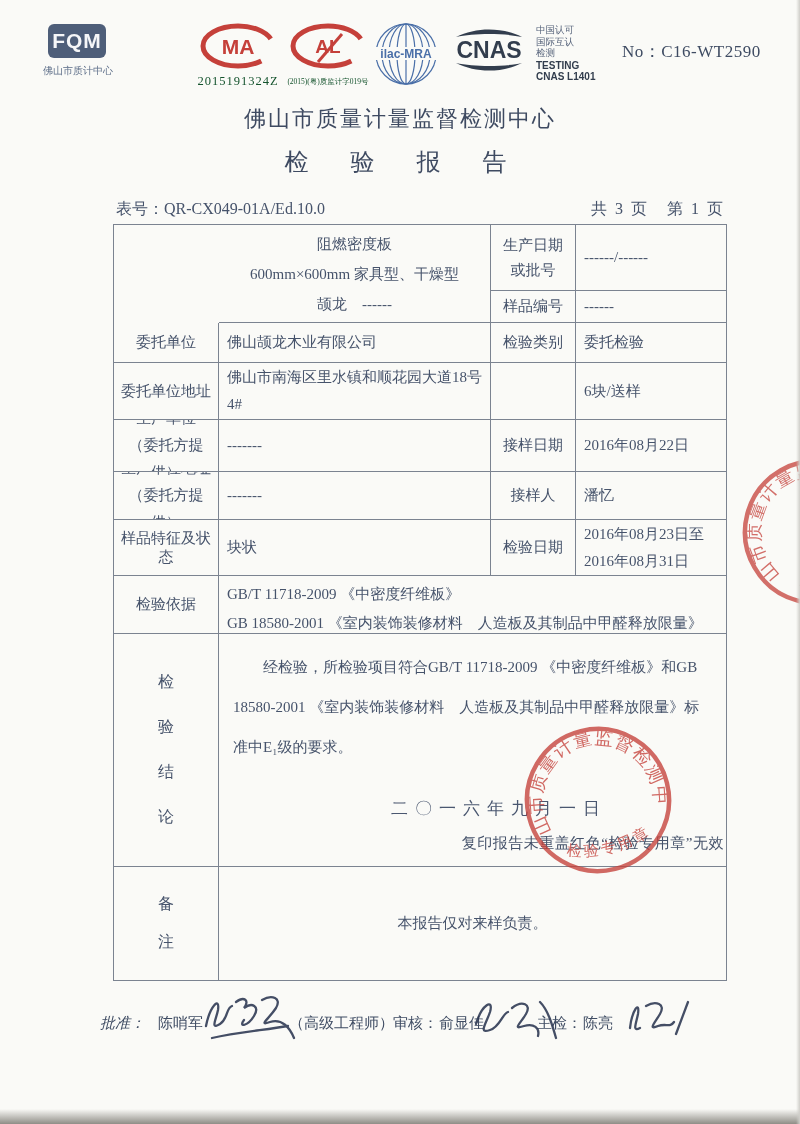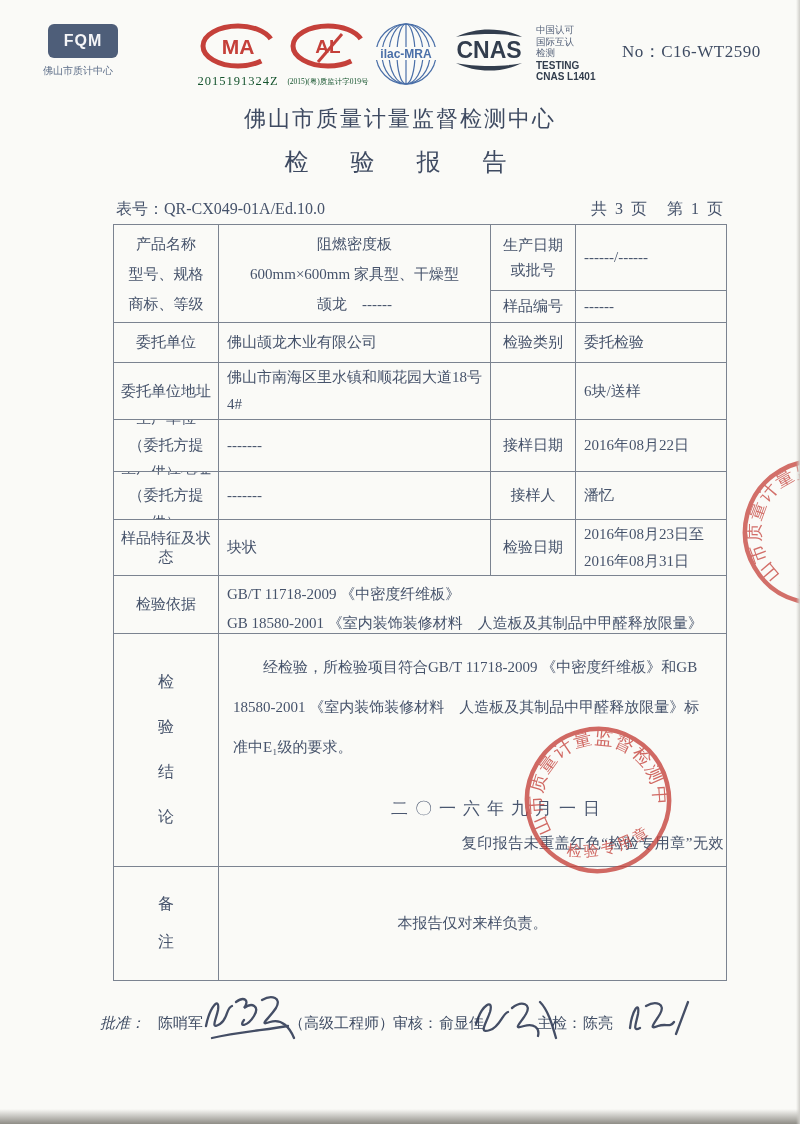--- a/index.html
+++ b/index.html
@@ -5,23 +5,23 @@
   html,body{margin:0;padding:0;}
   body{background:#e8e7e3;}
   .page{
     position:relative; width:800px; height:1124px; margin:0 auto;
     background:#fafaf7; overflow:hidden;
     font-family:"Liberation Serif","DejaVu Serif",serif;
     color:#46536b;
   }
   .abs{position:absolute;}
   
-  .fqm-box{left:48px; top:24px; width:70px; height:34px; background:#4e5e79; border-radius:6px;
+  .fqm-box{left:48px; top:24px; width:58px; height:34px; background:#4e5e79; border-radius:6px;
     display:flex; align-items:center; justify-content:center; color:#f5f6f8;
-    font-family:"Liberation Sans","DejaVu Sans",sans-serif; font-weight:bold; font-size:16px; letter-spacing:1px;}
+    font-family:"Liberation Sans","DejaVu Sans",sans-serif; font-weight:bold; font-size:21px; letter-spacing:1px;}
   .fqm-cap{left:36px; top:64px; width:84px; text-align:center; font-size:10px; color:#5d6e89;}
   .logo-cap-red{color:#14532d; text-align:center;}
   .cma-cap{left:190px; top:74px; width:96px; font-size:12.5px; letter-spacing:1px;}
   .cal-cap{left:278px; top:77px; width:100px; font-size:7.5px;}
   .cnas-lines{left:536px; top:25px; font-size:9.5px; line-height:11.5px; color:#55627a;}
   .cnas-lines .b{font-family:"Liberation Sans","DejaVu Sans",sans-serif; font-weight:bold; color:#323d4d; font-size:10px;}
   .report-no{left:622px; top:40px; font-size:17px; color:#3f4c63; letter-spacing:0.5px;}
   
   .title-org{left:0; top:104px; width:100%; text-align:center; font-size:22px; letter-spacing:2px; color:#3e4a61;}
   .title-report{left:0; top:146px; width:100%; text-align:center; font-size:24px; letter-spacing:9px; color:#3e4a61;}
@@ -114,25 +114,20 @@
 
   <div class="abs title-org">佛山市质量计量监督检测中心</div>
   <div class="abs title-report">检　验　报　告</div>
   <div class="abs meta-form">
     <span>表号：</span><span>QR-CX049-01A/Ed.10.0</span>
   </div>
   <div class="abs meta-page">共 3 页　第 1 页</div>
 
   <div class="tbl">
 
-    <div class="cell cen lines lh30" style="grid-column:1; grid-row:1/3;">
-      <div>产品名称</div>
-      <div>型号、规格</div>
-      <div>商标、等级</div>
-    </div>
     <div class="cell cen lines lh30" style="grid-column:2; grid-row:1/3;">
       <div>阻燃密度板</div>
       <div>600mm×600mm 家具型、干燥型</div>
       <div>颉龙　------</div>
     </div>
     <div class="cell cen lines lh25" style="grid-column:3; grid-row:1;">
       <div>生产日期</div>
       <div>或批号</div>
     </div>
     <div class="cell no-r" style="grid-column:4; grid-row:1;">------/------</div>

